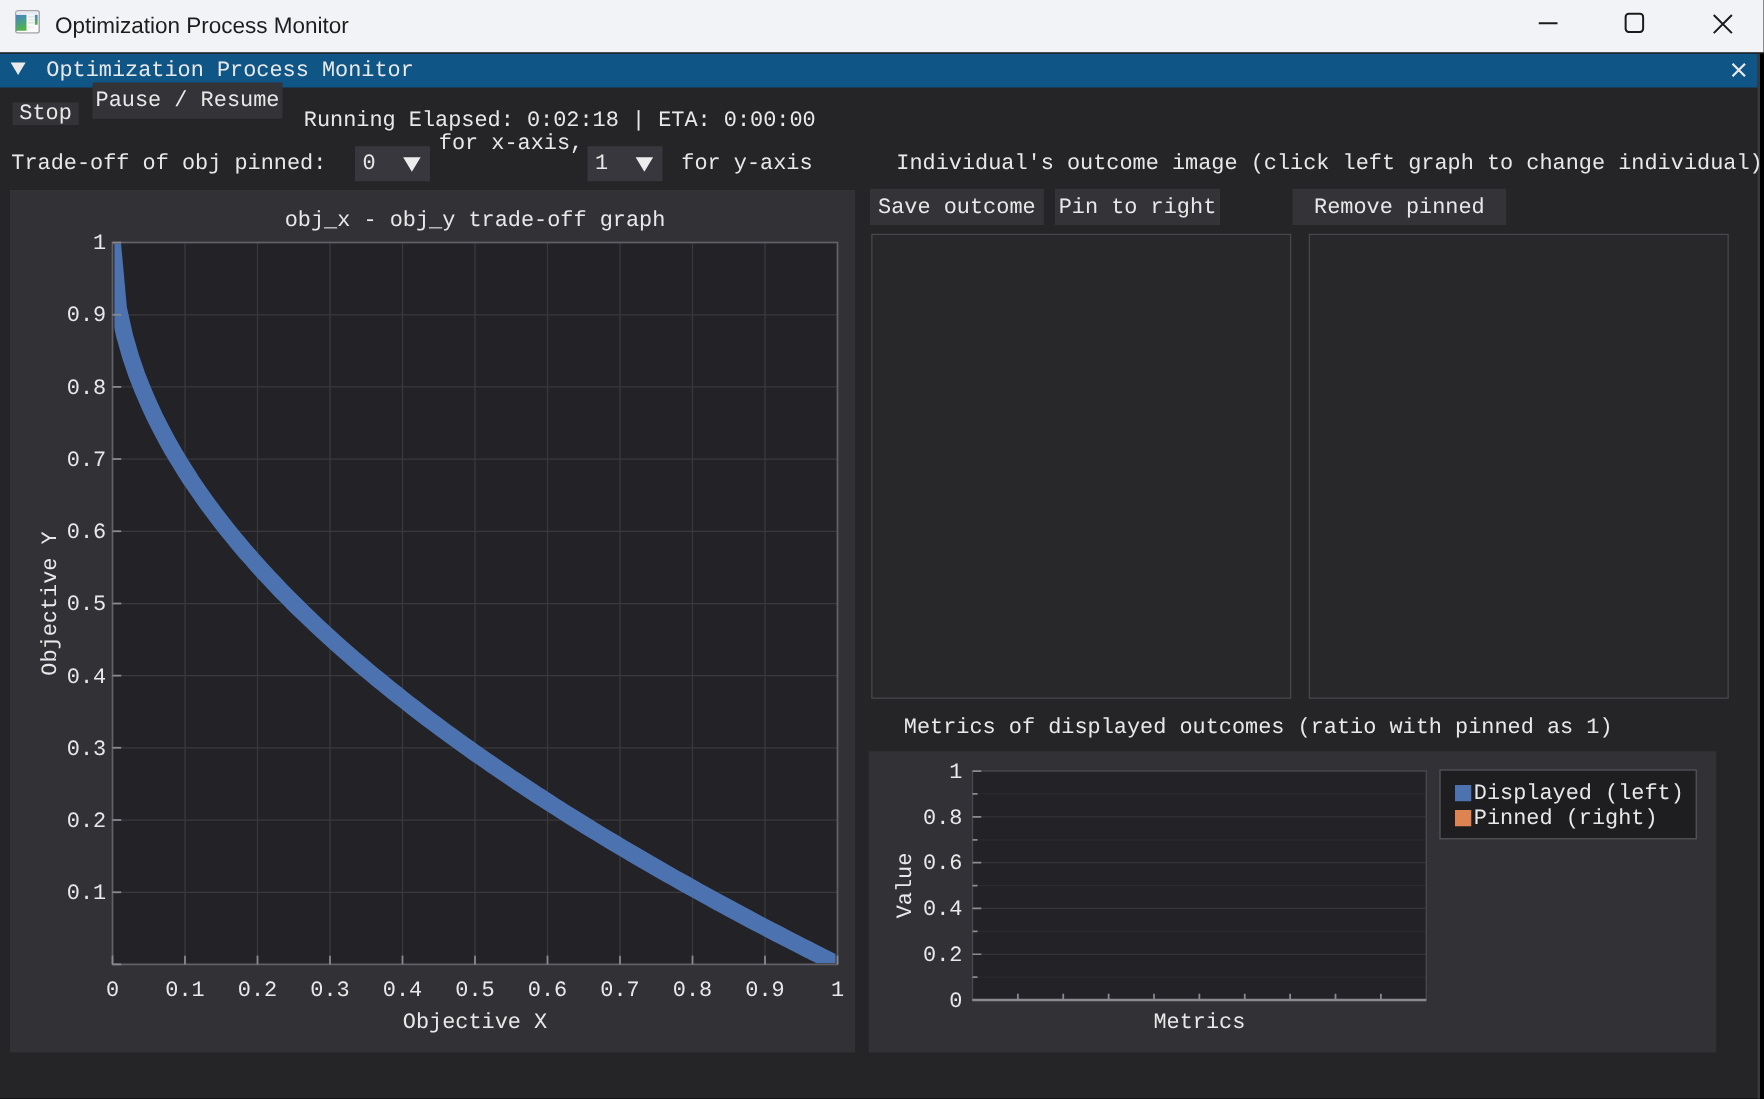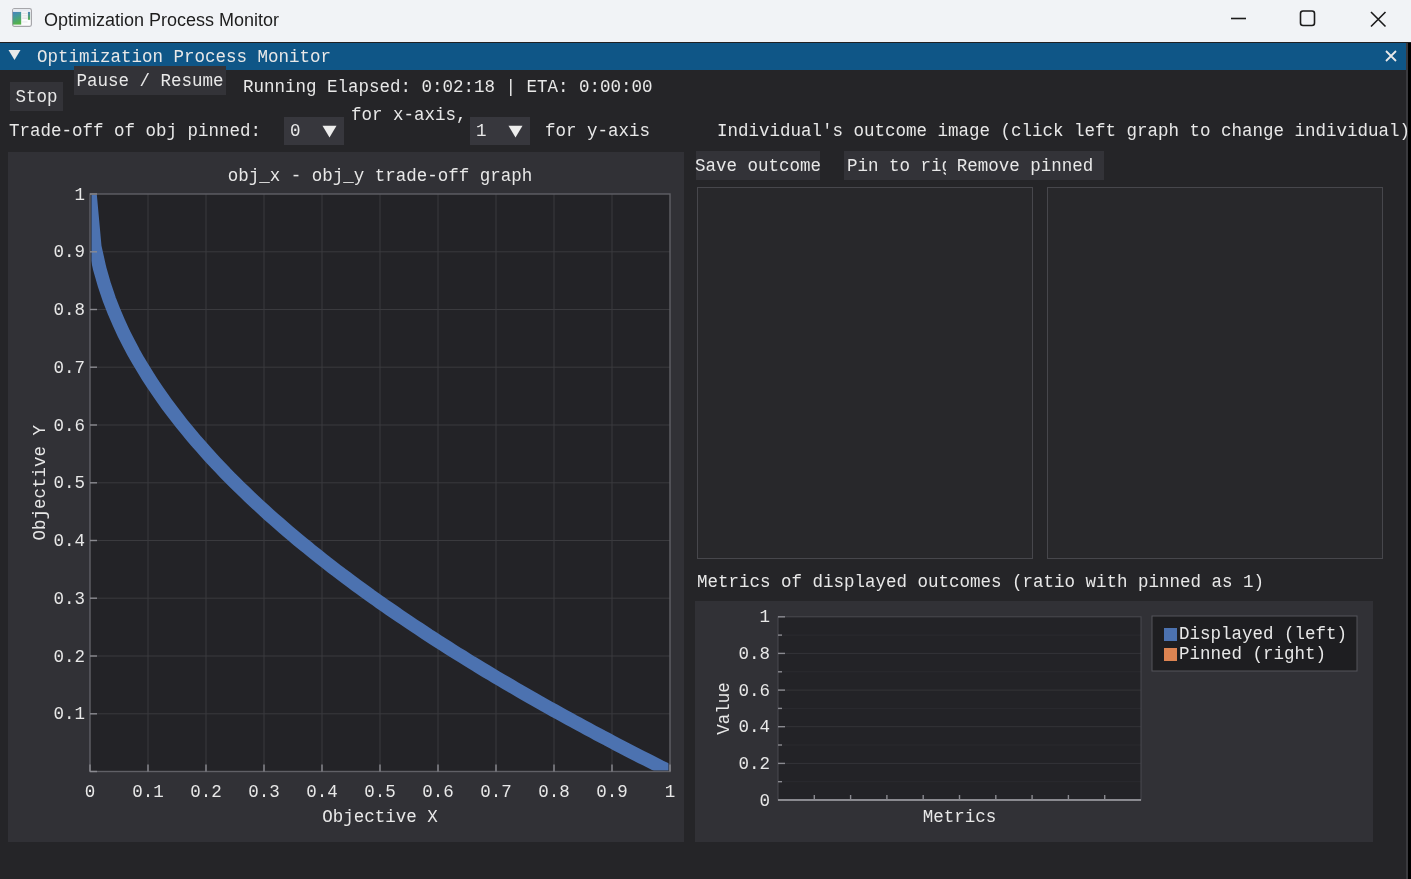--- a/index.html
+++ b/index.html
@@ -42,43 +42,43 @@
 <div class="abs" style="left:0;top:43px;width:1408px;height:836px;background:#252528;border-right:2px solid #3a3a3e"></div>
 <div class="abs" style="left:0;top:43px;width:1406px;height:27px;background:#0f5687"></div>
 <svg class="abs" style="left:8px;top:48.5px" width="13" height="12" viewBox="0 0 13 12">
     <path d="M0.5 1 L12.5 1 L6.5 11 Z" fill="#e9e9e9"></path>
   </svg>
 <div class="abs mono" style="left:37px;top:43px;height:27px;display:flex;align-items:center">Optimization Process Monitor</div>
 <svg class="abs" style="left:1384px;top:49px" width="14" height="14" viewBox="0 0 14 14">
     <path d="M2 2 L12 12 M12 2 L2 12" stroke="#e9e9e9" stroke-width="1.8"></path>
   </svg>
 
-<div class="btn" style="left:10px;top:82px;width:53px;height:29px">Stop</div>
+<div class="btn" style="left:10px;top:82px;width:53px;height:18px">Stop</div>
 <div class="btn" style="left:74px;top:66px;width:152px;height:29px">Pause / Resume</div>
-<div class="abs mono" style="left:243px;top:72px;height:29px;display:flex;align-items:center">Running Elapsed: 0:02:18 | ETA: 0:00:00</div>
+<div class="abs mono" style="left:243px;top:82px;height:29px;display:flex;align-items:center">Running Elapsed: 0:02:18 | ETA: 0:00:00</div>
 
 <div class="abs mono" style="left:9px;top:117px;height:28px;display:flex;align-items:center">Trade-off of obj pinned:</div>
 <div class="btn" style="left:284px;top:117px;width:60px;height:28px;background:#37373d;justify-content:flex-start;padding-left:6px">0</div>
 <svg class="abs" style="left:322px;top:125px" width="15" height="13" viewBox="0 0 15 13">
     <path d="M0.5 0.8 L14.5 0.8 L7.5 12.4 Z" fill="#ededed"></path>
   </svg>
 <div class="abs mono" style="left:351px;top:101px;height:28px;display:flex;align-items:center">for x-axis,</div>
 <div class="btn" style="left:470px;top:117px;width:60px;height:28px;background:#37373d;justify-content:flex-start;padding-left:6px">1</div>
 <svg class="abs" style="left:508px;top:125px" width="15" height="13" viewBox="0 0 15 13">
     <path d="M0.5 0.8 L14.5 0.8 L7.5 12.4 Z" fill="#ededed"></path>
   </svg>
 <div class="abs mono" style="left:545px;top:117px;height:28px;display:flex;align-items:center">for y-axis</div>
 
 <div class="abs mono" style="left:717px;top:117px;height:28px;display:flex;align-items:center">Individual's outcome image (click left graph to change individual)</div>
-<div class="btn" style="left:696px;top:151px;width:124px;height:29px">Save outcome</div>
+<div class="btn" style="left:696px;top:151px;width:139px;height:29px">Save outcome</div>
 <div class="btn" style="left:844px;top:151px;width:132px;height:29px">Pin to right</div>
-<div class="btn" style="left:946px;top:151px;width:158px;height:29px">Remove pinned</div>
+<div class="btn" style="left:1034px;top:151px;width:171px;height:29px">Remove pinned</div>
 <div class="abs" style="left:697px;top:187px;width:336px;height:372px;background:#28282b;border:1px solid #47474c"></div>
 <div class="abs" style="left:1047px;top:187px;width:336px;height:372px;background:#28282b;border:1px solid #47474c"></div>
-<div class="abs mono" style="left:697px;top:573px;height:17px;display:flex;align-items:center">Metrics of displayed outcomes (ratio with pinned as 1)</div>
+<div class="abs mono" style="left:723px;top:573px;height:17px;display:flex;align-items:center">Metrics of displayed outcomes (ratio with pinned as 1)</div>
 <svg width="676" height="690" viewBox="0 0 676 690" style="position:absolute;left:8px;top:152px;background:#313136">
     <rect x="82" y="42" width="580.0" height="577.5" fill="#232327"></rect>
     <g stroke="#3a3a3e" stroke-width="1">
       <line x1="140.0" y1="42" x2="140.0" y2="619.5"></line>
       <line x1="82" y1="99.8" x2="662" y2="99.8"></line>
       <line x1="198.0" y1="42" x2="198.0" y2="619.5"></line>
       <line x1="82" y1="157.5" x2="662" y2="157.5"></line>
       <line x1="256.0" y1="42" x2="256.0" y2="619.5"></line>
       <line x1="82" y1="215.2" x2="662" y2="215.2"></line>
       <line x1="314.0" y1="42" x2="314.0" y2="619.5"></line>

